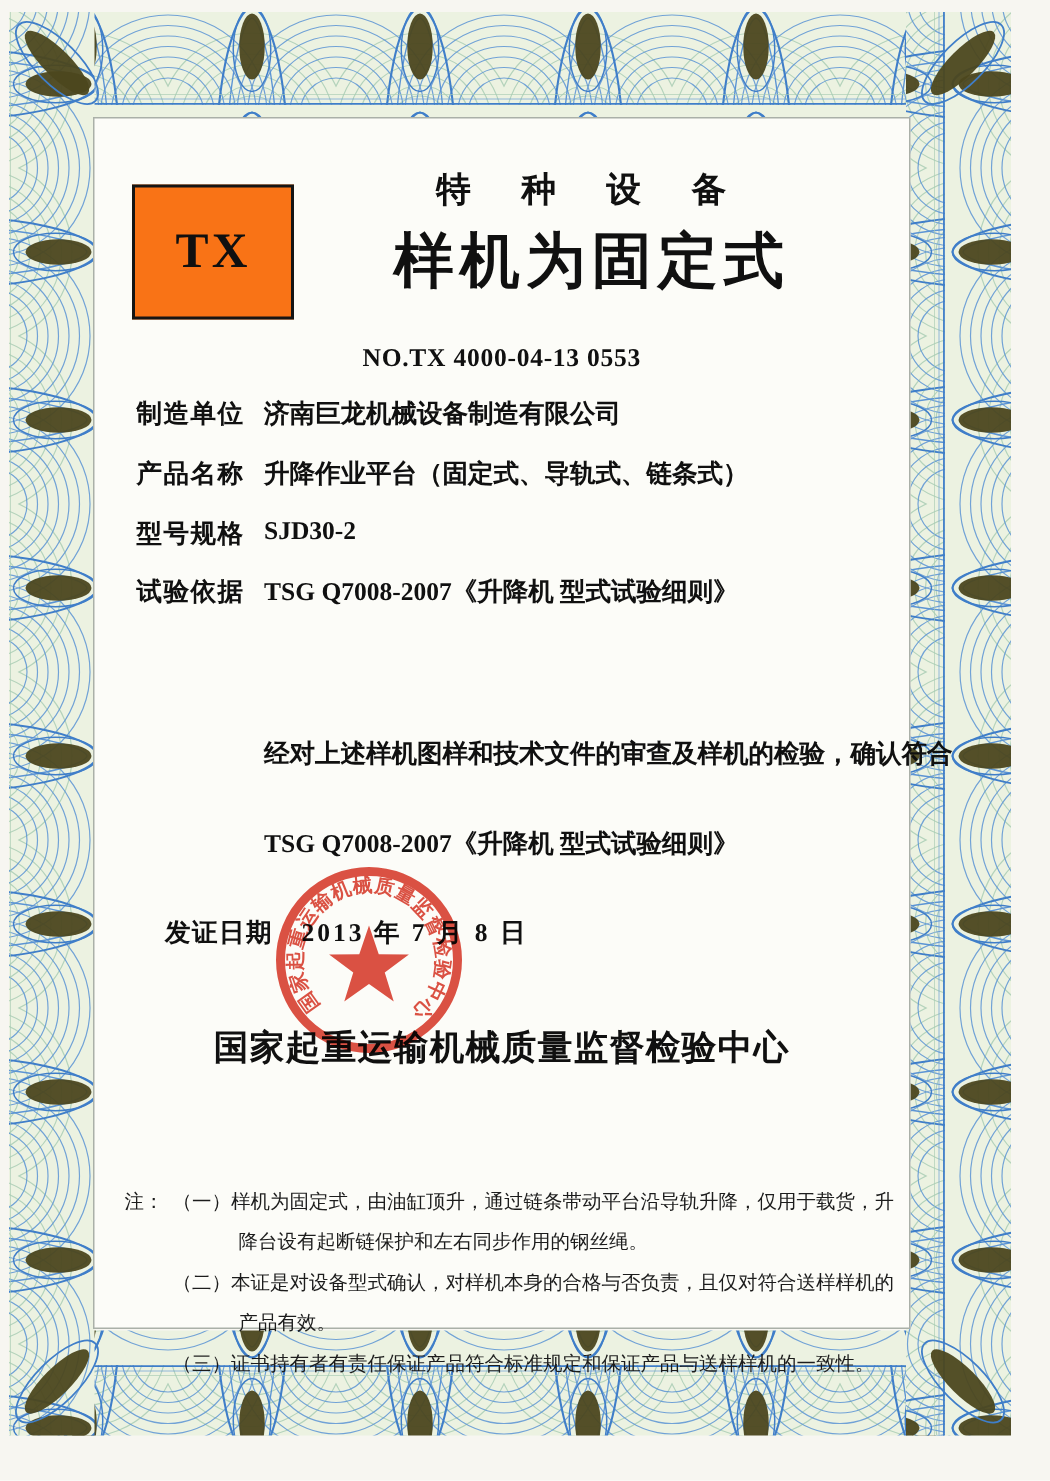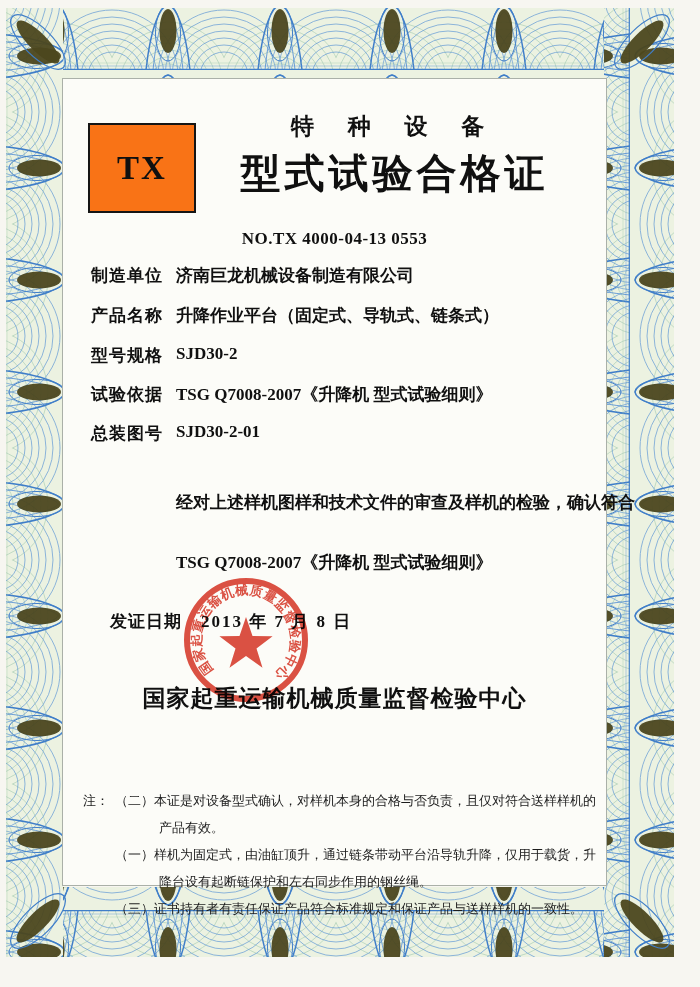--- a/index.html
+++ b/index.html
@@ -116,44 +116,40 @@
 </svg>
 
 <div class="page">
 
   <div class="abs tx-box">
     <span>TX</span>
   </div>
 
   <div class="abs titles">
     <div class="category">特 种 设 备</div>
-    <div class="main-title">型式试验合格证</div>
+    <div class="main-title">样机为固定式</div>
   </div>
 
   <div class="abs cert-no">NO.TX 4000-04-13 0553</div>
 
   <div class="abs row" style="top:225px">
     <span class="lbl">产品名称</span>
     <span class="val">升降作业平台（固定式、导轨式、链条式）</span>
   </div>
   <div class="abs row" style="top:185px">
     <span class="lbl">制造单位</span>
     <span class="val">济南巨龙机械设备制造有限公司</span>
   </div>
   <div class="abs row" style="top:265px">
     <span class="lbl">型号规格</span>
     <span class="val">SJD30-2</span>
   </div>
   <div class="abs row" style="top:304px">
     <span class="lbl">试验依据</span>
     <span class="val">TSG Q7008-2007《升降机 型式试验细则》</span>
-  </div>
-  <div class="abs row" style="top:343px">
-    <span class="lbl">总装图号</span>
-    <span class="val">SJD30-2-01</span>
   </div>
 
   <div class="abs cov-line" style="top:412px">经对上述样机图样和技术文件的审查及样机的检验，确认符合</div>
   <div class="abs cov-line" style="top:472px">TSG Q7008-2007《升降机 型式试验细则》</div>
 
   <div class="abs issue-lbl">发证日期</div>
   <div class="abs issue-date">2013 年 7 月 8 日</div>
 
   <svg class="abs stamp" viewBox="0 0 134 134">
     <circle cx="67" cy="67" r="59" fill="none" stroke="#d93a2b" stroke-width="6"></circle>
@@ -164,19 +160,19 @@
       <textPath href="#sealArc" startOffset="2">国家起重运输机械质量监督检验中心</textPath>
     </text>
     <polygon fill="#d93a2b" points="67,44 73.5,63.1 93.6,63.3 77.5,75.4 83.5,94.7 67,83 50.5,94.7 56.5,75.4 40.4,63.3 60.5,63.1"></polygon>
   </svg>
 
   <div class="abs authority">国家起重运输机械质量监督检验中心</div>
 
   <div class="abs notes">
     <span class="prefix">注：</span>
     <div class="items">
+      <div class="note-item"><span>（一）</span><span>样机为固定式，由油缸顶升，通过链条带动平台沿导轨升降，仅用于载货，升降台设有起断链保护和左右同步作用的钢丝绳。</span></div>
       <div class="note-item"><span>（二）</span><span>本证是对设备型式确认，对样机本身的合格与否负责，且仅对符合送样样机的产品有效。</span></div>
-      <div class="note-item"><span>（一）</span><span>样机为固定式，由油缸顶升，通过链条带动平台沿导轨升降，仅用于载货，升降台设有起断链保护和左右同步作用的钢丝绳。</span></div>
       <div class="note-item"><span>（三）</span><span>证书持有者有责任保证产品符合标准规定和保证产品与送样样机的一致性。</span></div>
     </div>
   </div>
 
 </div>
 
 </body></html>

